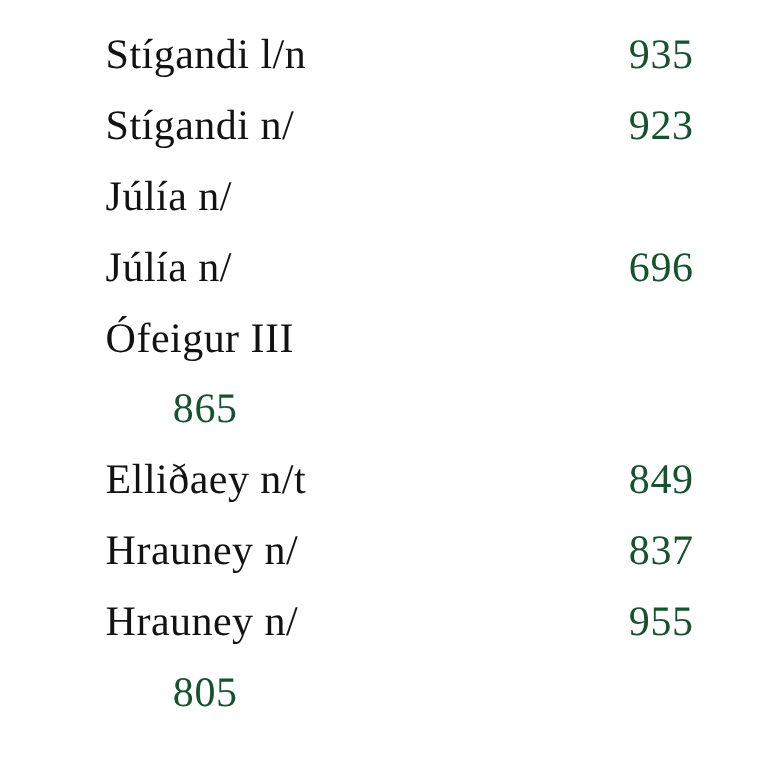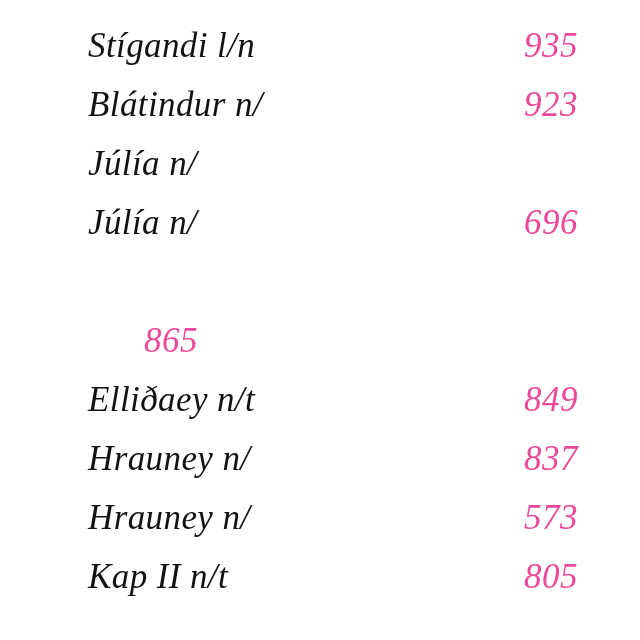--- a/index.html
+++ b/index.html
@@ -22,87 +22,86 @@
     padding: 28px 60px 10px 88px;
   }
   .list {
     display: block;
   }
   .row {
     display: flex;
     align-items: baseline;
     justify-content: flex-start;
     height: 59px;
-    font-style: italic;
   }
   .name {
     flex: 0 0 auto;
     width: 380px;
     font-size: 35px;
     line-height: 1.0;
     letter-spacing: 0.4px;
     white-space: nowrap;
     color: #121212;
   }
   .score {
     flex: 0 0 auto;
     width: 110px;
     text-align: right;
     font-size: 35px;
     line-height: 1.0;
     letter-spacing: 0.5px;
-    color: #ec4899;
+    color: #14532d;
   }
 </style>
 </head>
 <body>
 
 <div class="page">
   <div class="list">
 
     <div class="row">
       <div class="name">Stígandi l/n</div>
       <div class="score">935</div>
     </div>
 
     <div class="row">
-      <div class="name">Blátindur n/</div>
+      <div class="name">Stígandi n/</div>
       <div class="score">923</div>
     </div>
 
     <div class="row">
       <div class="name">Júlía n/</div>
     </div>
 
     <div class="row">
       <div class="name">Júlía  n/</div>
       <div class="score">696</div>
     </div>
 
     <div class="row">
+      <div class="name">Ófeigur III</div>
     </div>
 
     <div class="row">
       <div class="score">865</div>
     </div>
 
     <div class="row">
       <div class="name">Elliðaey n/t</div>
       <div class="score">849</div>
     </div>
 
     <div class="row">
       <div class="name">Hrauney n/</div>
       <div class="score">837</div>
     </div>
 
     <div class="row">
       <div class="name">Hrauney n/</div>
-      <div class="score">573</div>
+      <div class="score">955</div>
     </div>
 
     <div class="row">
-      <div class="name">Kap II n/t</div>
       <div class="score">805</div>
     </div>
 
   </div>
 </div>
 
 </body></html>

